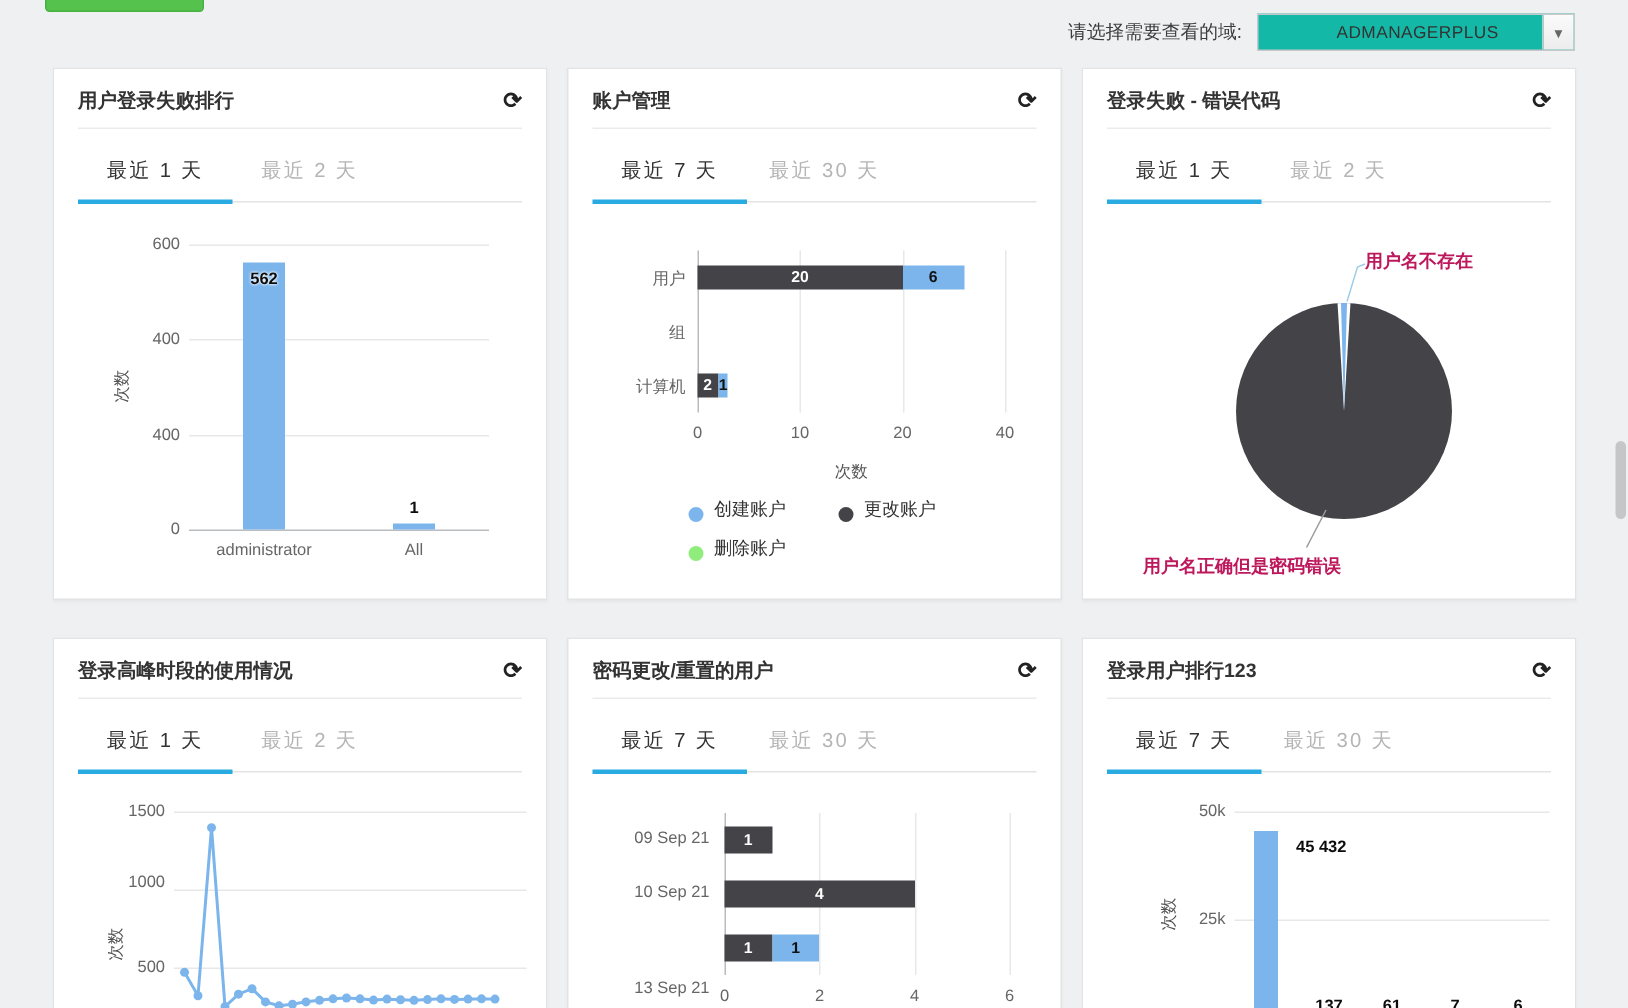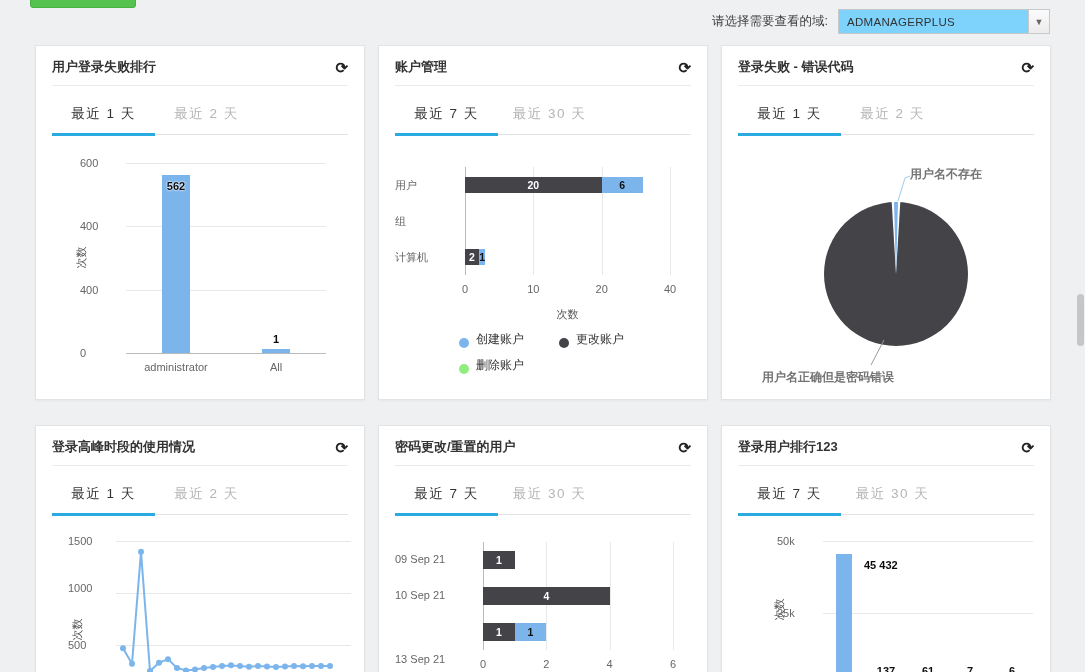--- a/index.html
+++ b/index.html
@@ -3,49 +3,49 @@
 <meta charset="utf-8">
 <style>
   *{margin:0;padding:0;box-sizing:border-box;}
   html,body{width:1085px;height:672px;}
   body{background:#eef0f2;font-family:"Liberation Sans","DejaVu Sans",sans-serif;overflow:hidden;}
   .page{position:relative;width:1085px;height:672px;overflow:hidden;background:#eef0f2;}
   .topbar{position:relative;height:44px;}
   .green-btn{position:absolute;left:30px;top:-24px;width:106px;height:32px;background:#55c24e;border:1px solid #47b040;border-radius:3px;cursor:pointer;}
   .domain{position:absolute;right:35px;top:9px;display:flex;align-items:center;gap:10px;}
   .domain-label{font-size:12.5px;color:#3c3c3c;}
-  .select{width:212px;height:25px;background:#7dd3fc;border:1px solid #c6c8ca;display:flex;align-items:stretch;cursor:pointer;}
+  .select{width:212px;height:25px;background:#14b8a6;border:1px solid #c6c8ca;display:flex;align-items:stretch;cursor:pointer;padding-left:44px;}
   .select-value{flex:1;display:flex;align-items:center;padding:0 8px;font-size:11.5px;color:#333;letter-spacing:.3px;}
   .select-caret{width:21px;border-left:1px solid #c6c8ca;background:linear-gradient(#fbfbfb,#ececec);display:flex;align-items:center;justify-content:center;font-size:9px;color:#666;}
   .grid{display:grid;grid-template-columns:repeat(3,330px);column-gap:13px;row-gap:25px;padding:1px 35px 0 35px;}
   .card{width:330px;height:355px;background:#fff;border:1px solid #e2e3e5;box-shadow:0 1px 2px rgba(60,60,60,.05);position:relative;overflow:hidden;}
   .card-head{display:flex;align-items:center;justify-content:space-between;margin:0 16px;padding:12px 0 9px;border-bottom:1px solid #ebebeb;}
   .card-title{font-size:13px;font-weight:700;color:#333;}
   .refresh-btn{border:none;background:none;font-size:15px;font-weight:700;color:#222;cursor:pointer;line-height:1;padding:0;}
   .tabs{display:flex;margin:10px 16px 0;border-bottom:1px solid #e3e3e3;}
   .tab{width:103px;text-align:center;padding:9px 0 11px;font-size:13.5px;letter-spacing:1.5px;color:#b5b5b5;cursor:pointer;position:relative;white-space:nowrap;}
   .tab.active{color:#333;}
   .tab.active::after{content:"";position:absolute;left:0;right:0;bottom:-2px;height:3px;background:#29abe2;}
   .chart{position:relative;margin:8px 16px 0;height:245px;}
   .ylabel{position:absolute;font-size:11px;color:#555;transform:rotate(-90deg);transform-origin:center;white-space:nowrap;}
   .grid-h{position:absolute;height:1px;background:#e8e8e8;}
   .grid-v{position:absolute;width:1px;background:#e8e8e8;}
   .axisline{background:#b9bcbe;}
   .tick{position:absolute;font-size:11px;color:#666;}
-  .ral{}
+  .ral{text-align:right;}
   .cat{position:absolute;font-size:11px;color:#666;white-space:nowrap;}
   .bar{position:absolute;}
   .vlabel{position:absolute;font-size:11px;font-weight:700;color:#0c0c0c;text-shadow:0 0 2px #fff,0 0 2px #fff;white-space:nowrap;}
   .seglabel{position:absolute;font-size:10.5px;font-weight:700;}
   .xlabel-t{position:absolute;font-size:11px;color:#555;text-align:center;}
   .legend{position:absolute;display:grid;grid-template-columns:100px 100px;row-gap:9px;}
   .legend-item{display:flex;align-items:flex-end;gap:7px;cursor:pointer;}
   .dot{width:10px;height:10px;border-radius:50%;flex:0 0 10px;}
   .llabel{font-size:12px;color:#333;white-space:nowrap;}
-  .pielabel{position:absolute;font-size:12px;font-weight:700;color:#737373;white-space:nowrap;}
+  .pielabel{position:absolute;font-size:12px;font-weight:700;color:#be185d;white-space:nowrap;}
   .scroll-thumb{position:absolute;right:1px;top:294px;width:7px;height:52px;background:#c4c6c8;border-radius:4px;cursor:pointer;}
 </style>
 </head>
 <body>
 
 <div class="page">
 
   <div class="topbar">
     <button class="green-btn"></button>
     <div class="domain">

